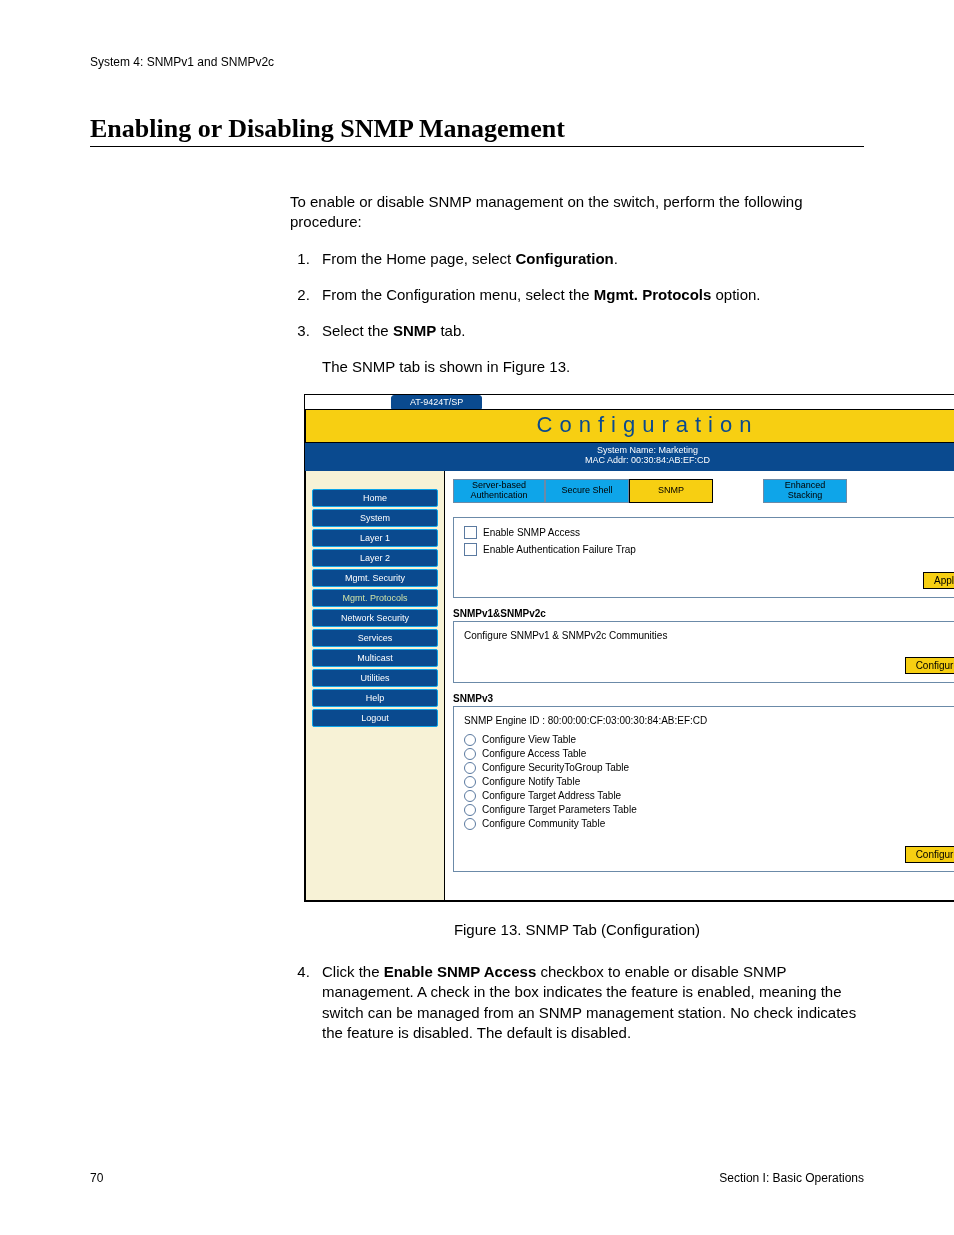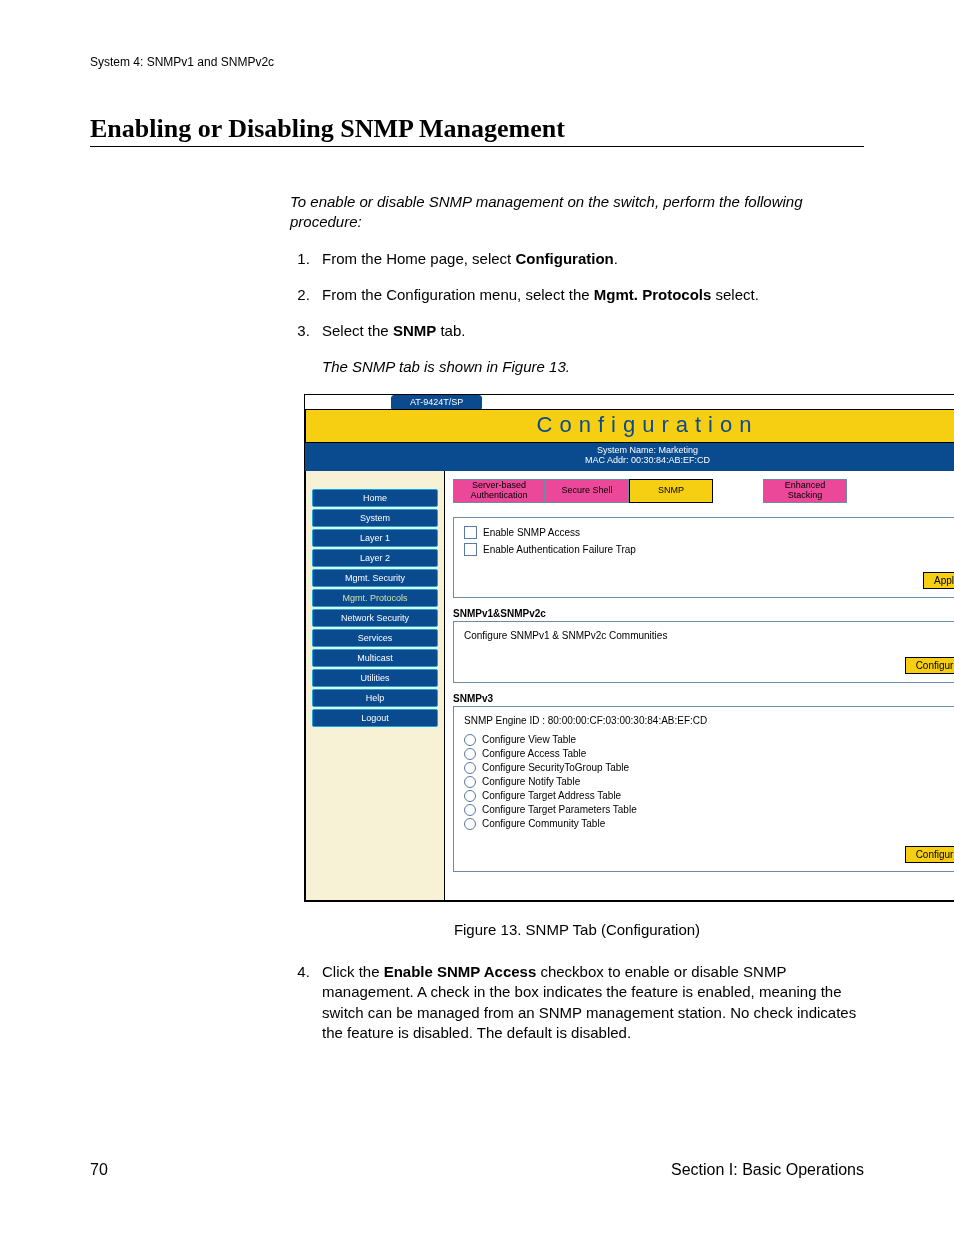--- a/index.html
+++ b/index.html
@@ -26,21 +26,21 @@
     font-size: 26px;
     border-bottom: 1px solid #000;
     padding-bottom: 2px;
     margin-bottom: 45px;
   }
   .body-col {
     margin-left: 200px;
     font-size: 15px;
     line-height: 1.35;
   }
-  .body-col p { margin: 0 0 16px 0; font-style: italic; }
+  .body-col p { margin: 0 0 16px 0; }
   .body-col ol { margin: 0; padding-left: 24px; }
   .body-col li { margin-bottom: 16px; padding-left: 8px; }
   .indent-under { margin-left: 32px; margin-bottom: 16px; }
   .figure-caption {
     text-align: center;
     font-size: 15px;
     margin: 18px 0 22px 0;
   }
 
   
@@ -98,21 +98,21 @@
   .nav-btn.selected { color: #cfe3a8; }
   .main-panel {
     flex: 1; background: #fff;
     border-left: 1px solid #000;
     padding: 8px 8px 18px 8px;
     font-size: 10px;
   }
   .tab-row { display: flex; gap: 0; margin-bottom: 14px; }
   .tab {
     border: 1px solid #6b8aa8;
-    background: #ec4899;
+    background: #0ea5e9;
     font-size: 9px;
     padding: 1px 6px;
     text-align: center;
     line-height: 1.1;
     display: flex; align-items: center; justify-content: center;
     cursor: pointer; white-space: normal;
   }
   .tab.narrow { width: 70px; }
   .tab.active { background: #f7cf12; border-color: #000; }
   .content-box {
@@ -128,43 +128,43 @@
     display:inline-block; background:#f7cf12; border:1px solid #000;
     font-size:10px; padding:2px 10px; cursor:pointer;
   }
   .sec-label { font-weight: bold; font-size: 10px; margin: 6px 0 2px 0; }
   .radio-row { display:flex; align-items:center; gap:6px; margin:2px 0; }
   .radio { width:10px; height:10px; border:1px solid #5b7aa0; border-radius:50%; display:inline-flex; align-items:center; justify-content:center; }
   .radio .dot { width:5px; height:5px; border-radius:50%; background:#f7cf12; border:1px solid #000; }
 
   .footer {
     position: absolute;
-    bottom: 56px;
+    bottom: 50px;
     left: 90px; right: 90px;
     display: flex; justify-content: space-between;
-    font-size: 16px;
+    font-size: 12px;
     text-align: center;
   }
 </style>
 </head>
 <body>
 
 <div class="page">
   <div class="chapter-header">System 4: SNMPv1 and SNMPv2c</div>
 
   <div class="section-title">Enabling or Disabling SNMP Management</div>
 
   <div class="body-col">
     <p>To enable or disable SNMP management on the switch, perform the following procedure:</p>
     <ol>
       <li>
         <span>From the Home page, select </span><b>Configuration</b><span>.</span>
       </li>
       <li>
-        <span>From the Configuration menu, select the </span><b>Mgmt. Protocols</b><span> select.</span>
+        <span>From the Configuration menu, select the </span><b>Mgmt. Protocols</b><span> option.</span>
       </li>
       <li>
         <span>Select the </span><b>SNMP</b><span> tab.</span>
         <p class="indent-under" style="margin-left:0;margin-top:16px;">The SNMP tab is shown in Figure 13.</p>
       </li>
     </ol>
   </div>
 
   <div class="figure-wrap">
     <div class="app-shell">

